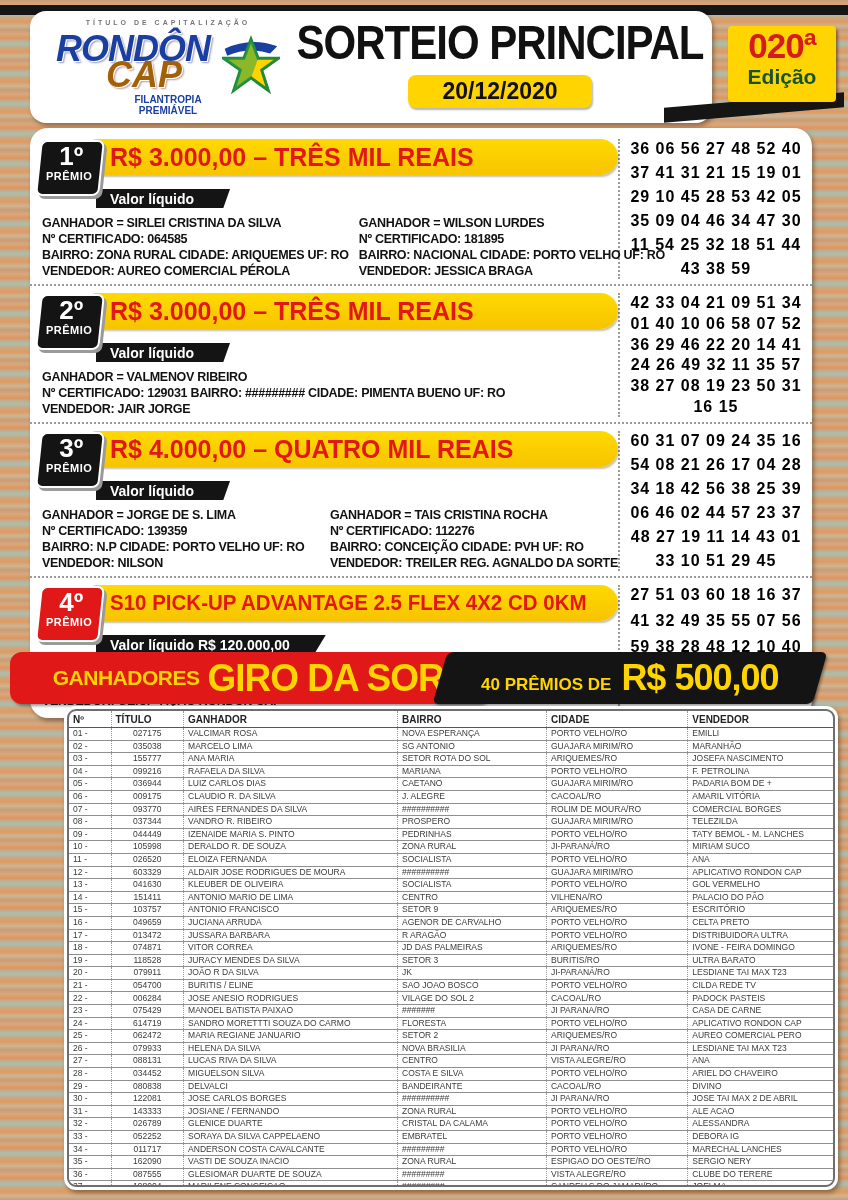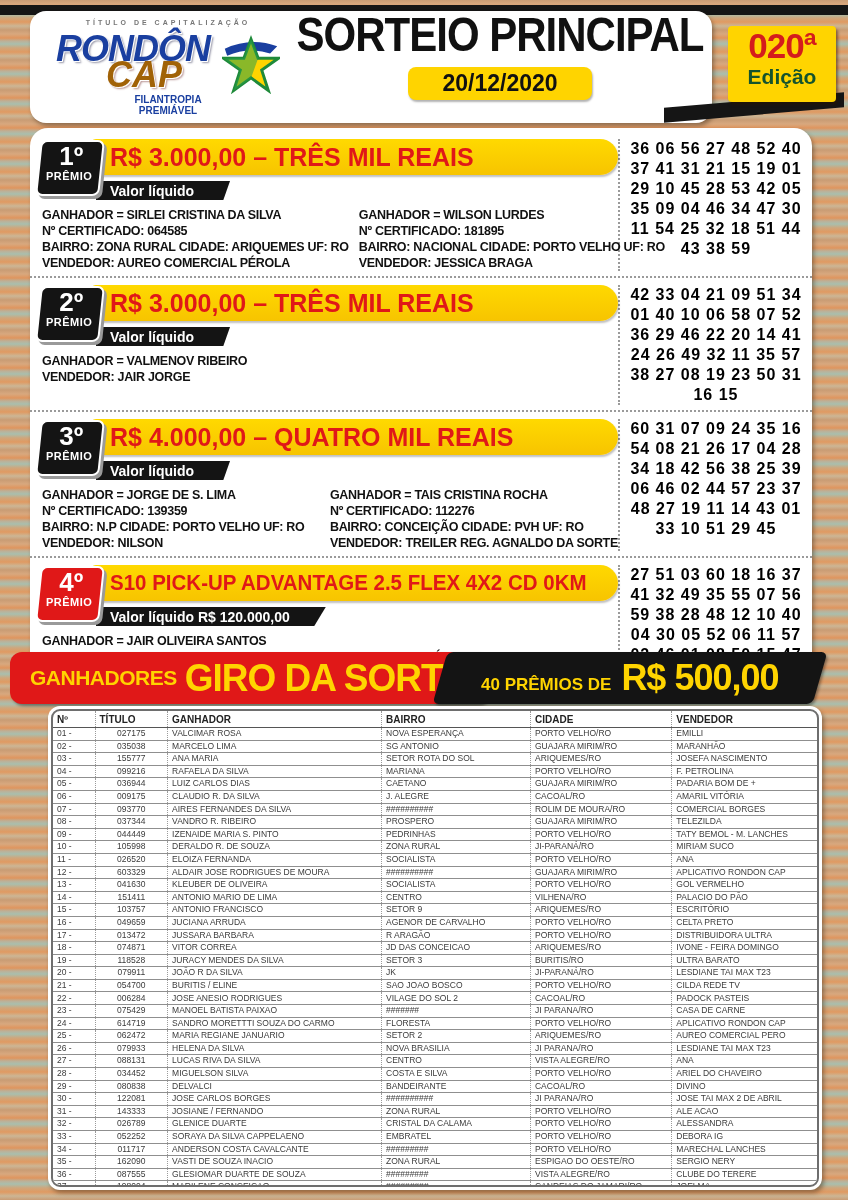--- a/index.html
+++ b/index.html
@@ -22,21 +22,21 @@
   .logo-rondon{
     position:absolute; left:8px; top:2px; font-weight:bold; font-style:italic; font-size:36px;
     color:#1a3fa0; letter-spacing:-1px; text-shadow:1px 1px 0 #fff,2px 2px 2px #99a;
   }
   .logo-cap{
     position:absolute; left:58px; top:28px; font-weight:bold; font-style:italic; font-size:36px;
     color:#a16207; letter-spacing:0px; text-shadow:1px 1px 0 #fff,2px 2px 2px #b99;
   }
   .logo-star{position:absolute; right:8px; top:6px;}
   .logo-bottom{font-size:10px; color:#1a3fa0; font-weight:bold; line-height:11px; margin-top:2px;}
-  .header-center{margin-left:258px; text-align:center; padding-top:0;}
+  .header-center{margin-left:258px; text-align:center; padding-top:8px;}
   .main-title{
     font-size:42px; font-weight:bold; color:#111; letter-spacing:-1px;
     transform:scaleY(1.15); white-space:nowrap;
   }
   .date-badge{
     display:inline-block; margin-top:8px; background:#ffd400; border-radius:8px;
     padding:3px 34px; font-size:23px; font-weight:bold; color:#111;
     box-shadow:1px 2px 2px rgba(0,0,0,.3);
   }
   .edition-badge{
@@ -72,62 +72,62 @@
     margin-left:60px; height:36px; background:linear-gradient(180deg,#ffd900,#f7c400);
     border-radius:6px 18px 18px 6px; display:flex; align-items:center; padding-left:20px;
     box-shadow:1px 2px 2px rgba(0,0,0,.25);
   }
   .prize-title{
     color:#e01818; font-weight:bold; font-size:25px; letter-spacing:0px; white-space:nowrap;
     transform:scaleY(1.05);
   }
   .prize-4 .prize-title{font-size:20.5px;}
   .prize-valor{
-    margin-left:66px; margin-top:6px; height:19px; width:fit-content;
+    margin-left:66px; margin-top:14px; height:19px; width:fit-content;
     background:#141414; color:#fff; font-weight:bold; font-size:14px;
     display:flex; align-items:center; padding:0 36px 0 14px;
     clip-path:polygon(0 0,100% 0,95% 100%,0 100%);
   }
   .winners{display:grid; grid-template-columns:1fr 1fr; gap:0 10px; margin:7px 0 0 12px;}
   .winners.single{grid-template-columns:1fr;}
   .wline{
     font-size:12.5px; font-weight:bold; color:#111; line-height:16px;
     letter-spacing:-.3px; white-space:nowrap; overflow:hidden;
   }
   .prize-numbers{
     width:192px; border-left:2px dotted #9a9a9a;
-    display:flex; flex-direction:column; justify-content:flex-start; text-align:center;
+    display:flex; flex-direction:column; justify-content:space-between; text-align:center;
   }
   .numline{
     font-size:16px; font-weight:bold; color:#000; line-height:20px;
     letter-spacing:1px; white-space:nowrap;
   }
   
   .giro-banner{
     position:absolute; left:10px; top:652px; width:826px; height:52px;
   }
   .giro-red{
     position:absolute; left:0; top:0; width:58%; height:100%;
     background:#e01818; border-radius:12px; box-shadow:2px 2px 3px rgba(0,0,0,.4);
-    display:flex; align-items:center; padding-left:20px; box-sizing:border-box;
+    display:flex; align-items:center; padding-left:20px; box-sizing:border-box;justify-content:flex-end;
   }
   .giro-black{
     position:absolute; left:52%; top:0; width:46%; height:100%;
     background:#141414; transform:skewX(-16deg); border-radius:6px;
     box-shadow:2px 2px 3px rgba(0,0,0,.4);
     display:flex; align-items:center; justify-content:center;
   }
   .giro-black-inner{transform:skewX(16deg); display:flex; align-items:baseline; gap:10px; white-space:nowrap;}
   .giro-label{color:#ffd400; font-weight:bold; font-size:21px; letter-spacing:-.5px; margin-right:8px; white-space:nowrap;}
   .giro-title{color:#ffd400; font-weight:bold; font-size:37px; letter-spacing:-1px; white-space:nowrap; transform:scaleY(1.05);}
   .giro-count{color:#ffd400; font-weight:bold; font-size:17px; white-space:nowrap;}
   .giro-amount{color:#ffd400; font-weight:bold; font-size:36px; letter-spacing:-1px; white-space:nowrap;}
   
   .table-card{
-    position:absolute; left:48px; top:706px; width:774px; height:484px;
+    position:absolute; left:64px; top:706px; width:774px; height:484px;
     background:#fff; border-radius:12px; box-shadow:2px 3px 4px rgba(60,40,20,.45);
     padding:3px; box-sizing:border-box;
   }
   .table-inner{border:2px solid #6e6e6e; border-radius:9px; overflow:hidden; height:100%; box-sizing:border-box;}
   table{border-collapse:collapse; width:100%; table-layout:fixed;}
   th{
     font-size:10px; font-weight:bold; color:#222; text-align:left;
     padding:2px 4px; border-bottom:1.5px solid #555; border-right:1px dotted #999;
     height:12px;
   }
@@ -223,20 +223,21 @@
           <div class="prize-rank">2º</div>
           <div class="prize-rank-label">PRÊMIO</div>
         </div>
         <div class="prize-banner">
           <span class="prize-title">R$ 3.000,00 – TRÊS MIL REAIS</span>
         </div>
         <div class="prize-valor">Valor líquido</div>
         <div class="winners single">
           <div class="winner">
               <div class="wline">GANHADOR = VALMENOV RIBEIRO</div>
+              <div class="wline">Nº CERTIFICADO: 129031 BAIRRO: ######### CIDADE: PIMENTA BUENO UF: RO</div>
               <div class="wline">VENDEDOR: JAIR JORGE</div>
             </div>
         </div>
       </div>
       <div class="prize-numbers">
           <div class="numline">42 33 04 21 09 51 34</div>
           <div class="numline">01 40 10 06 58 07 52</div>
           <div class="numline">36 29 46 22 20 14 41</div>
           <div class="numline">24 26 49 32 11 35 57</div>
           <div class="numline">38 27 08 19 23 50 31</div>
@@ -494,21 +495,21 @@
               <td>JUSSARA BARBARA</td>
               <td>R ARAGÃO</td>
               <td>PORTO VELHO/RO</td>
               <td>DISTRIBUIDORA ULTRA</td>
             </tr>
 
             <tr>
               <td>18 -</td>
               <td class="c-titulo-cell">074871</td>
               <td>VITOR CORREA</td>
-              <td>JD DAS CONCEICAO</td>
+              <td>JD DAS PALMEIRAS</td>
               <td>ARIQUEMES/RO</td>
               <td>IVONE - FEIRA DOMINGO</td>
             </tr>
 
             <tr>
               <td>19 -</td>
               <td class="c-titulo-cell">118528</td>
               <td>JURACY MENDES DA SILVA</td>
               <td>SETOR 3</td>
               <td>BURITIS/RO</td>

